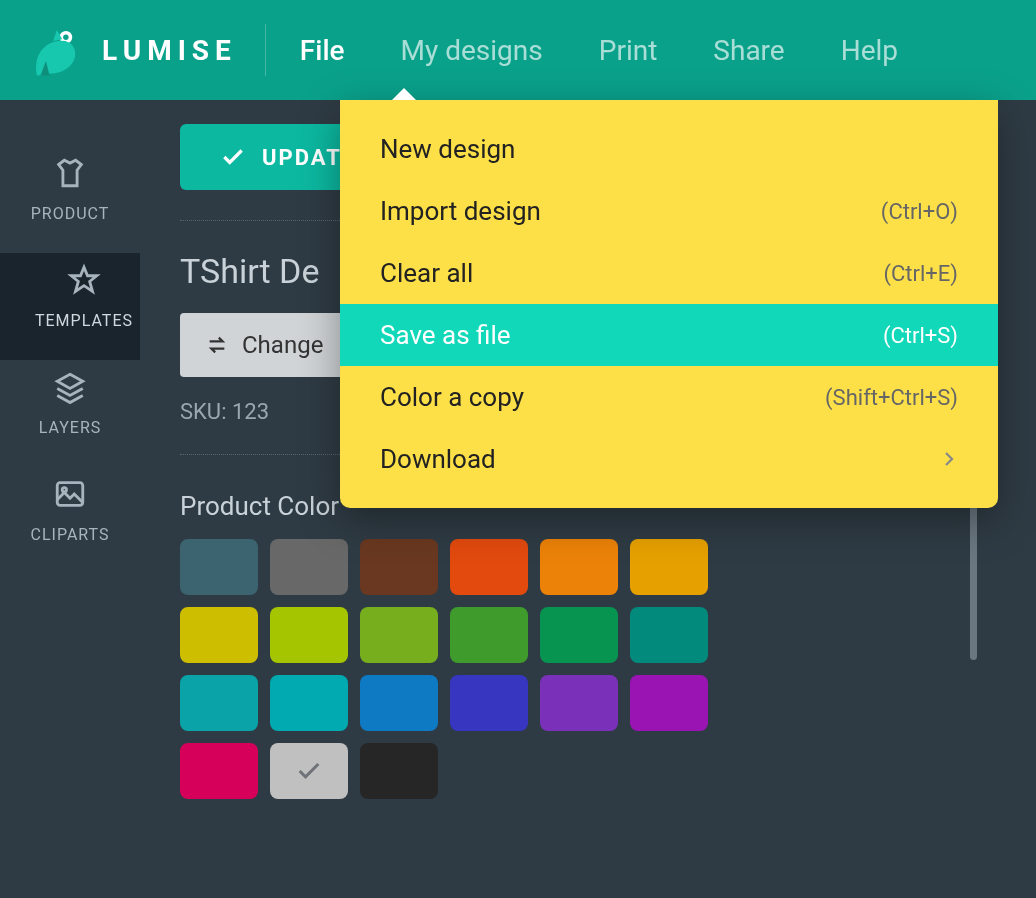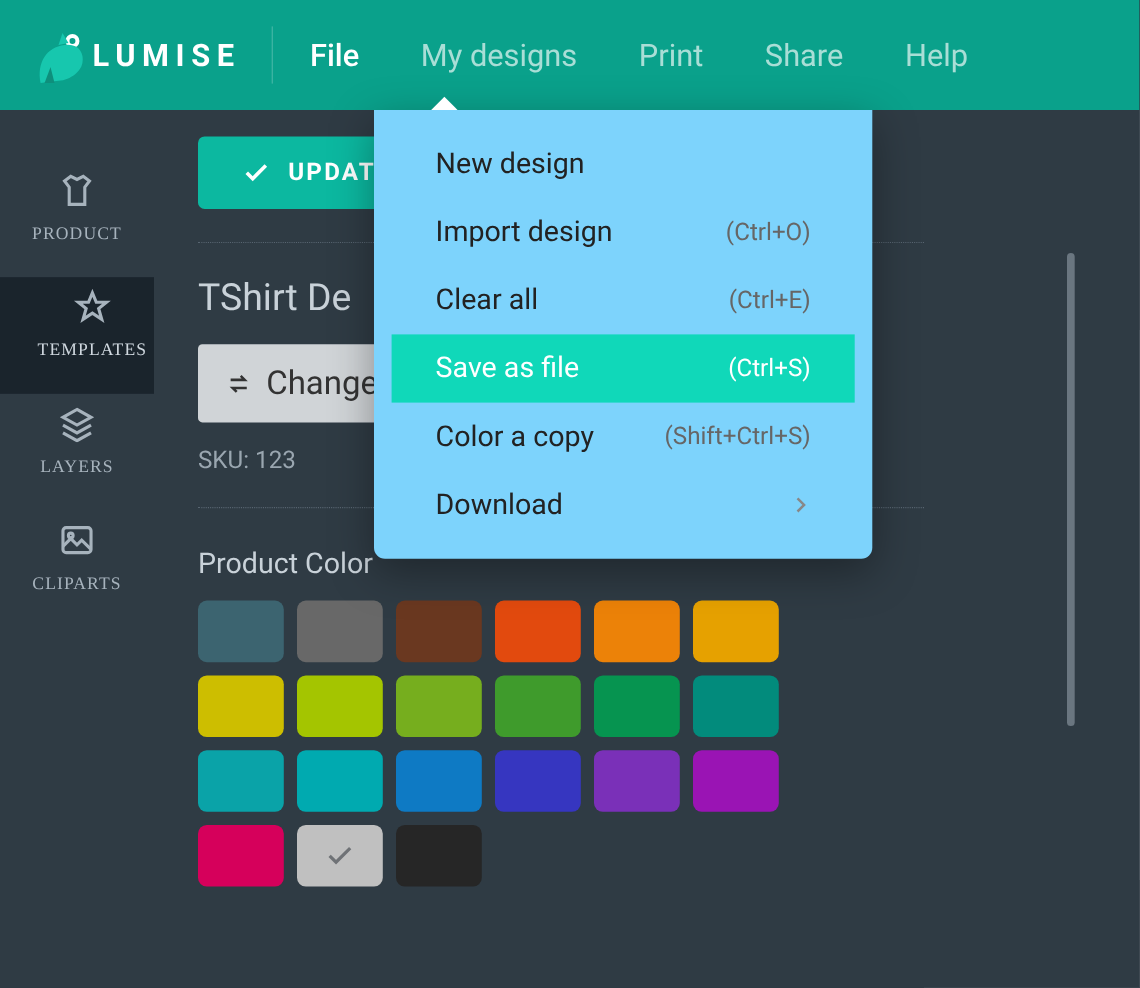--- a/index.html
+++ b/index.html
@@ -1,63 +1,63 @@
 <!DOCTYPE html>
 <html><head>
 <meta charset="utf-8">
 <style>
   * { box-sizing: border-box; margin: 0; padding: 0; }
   html, body { width: 1036px; height: 898px; overflow: hidden; font-family: -apple-system, BlinkMacSystemFont, "Segoe UI", Roboto, sans-serif; }
   body { background:#2f3b44; }
 
   
   .topbar { height: 100px; background:#0aa18b; display:flex; align-items:center; padding:0 24px 0 26px; color:#fff; }
-  .logo-wrap { display:flex; align-items:center; gap:0; }
+  .logo-wrap { display:flex; align-items:center; gap:18px; }
   .logo-svg { width:58px; height:58px; }
   .brand { font-size:28px; letter-spacing:6px; font-weight:700; color:#fff; }
   .top-div { width:1px; height:52px; background:rgba(255,255,255,.25); margin:0 34px 0 28px; }
   .menu { display:flex; gap:56px; font-size:28px;text-align:center; }
   .menu-item { cursor:pointer; opacity:.65; }
   .menu-item.active { opacity:1; font-weight:500; }
 
   
   .workspace { position:absolute; top:100px; left:0; right:0; bottom:0; display:flex; }
 
   
   .sidebar { width:140px; background:#2f3b44; display:flex; flex-direction:column; align-items:center; padding-top:46px; }
-  .tool { width:100%; display:flex; flex-direction:column; align-items:center; gap:14px; color:#a7b3bd; padding:10px 0 30px; cursor:pointer;font-family:Liberation Serif, serif; }
+  .tool { width:100%; display:flex; flex-direction:column; align-items:center; gap:14px; color:#a7b3bd; padding:10px 0 30px; cursor:pointer; }
   .tool.active { background:#1a242c; color:#d0d8df;padding-left:28px; }
   .tool-icon { width:34px; height:34px; stroke:#a7b3bd; fill:none; stroke-width:2; }
   .tool-label { font-size:16px; letter-spacing:1px; }
 
   
   .panel { flex:1; background:#2f3b44; padding:24px 0 0 40px; position:relative; }
   .update-btn { background:#0cb8a0; color:#fff; font-size:22px; letter-spacing:2px; font-weight:700; padding:20px 40px; border-radius:6px; display:inline-flex; align-items:center; gap:16px; cursor:pointer; }
   .update-btn svg { width:26px; height:26px; stroke:#fff; fill:none; stroke-width:3; }
 
   .panel-sep { border-top:1px dotted #586571; margin:30px 0 30px 0; width:660px; }
 
   .prod-title { font-size:34px; color:#c9d2d9; }
-  .change-btn { margin-top:22px; background:#d0d4d7; color:#333; font-size:30px; padding:18px 26px; border-radius:4px; display:inline-flex; align-items:center; gap:14px; cursor:pointer; }
+  .change-btn { margin-top:22px; background:#d0d4d7; color:#333; font-size:24px; padding:18px 26px; border-radius:4px; display:inline-flex; align-items:center; gap:14px; cursor:pointer; }
   .change-btn svg { width:22px; height:22px; stroke:#333; fill:none; stroke-width:2.5; }
   .sku { margin-top:22px; font-size:22px; color:#9aa6b0; }
 
   .section-title { margin-top:36px; font-size:26px; color:#c9d2d9; }
   .swatches { margin-top:18px; display:flex; flex-wrap:wrap; gap:12px; width:560px; }
   .swatch { width:78px; height:56px; border-radius:8px; cursor:pointer; display:flex; align-items:center; justify-content:center; }
   .swatch.sel svg { width:28px; height:28px; stroke:#6f7276; fill:none; stroke-width:2.5; }
 
   
   .canvas-area { position:absolute; top:100px; left:840px; right:0; bottom:0; background:#f0f0f0; opacity:.35; }
   .top-icons { position:absolute; top:118px; right:20px; display:flex; gap:36px; }
   .top-icons svg { width:30px; height:30px; fill:none; stroke:#2a2a2a; stroke-width:2; }
   .shirt-hint { position:absolute; top:200px; right:-60px; width:260px; height:500px; background:#e9e9e9; border-radius:30px 0 0 30px; }
 
   
-  .dropdown { position:absolute; top:100px; left:340px; width:453px; background:#7dd3fc; border-radius:0 0 10px 10px; box-shadow:0 12px 40px rgba(0,0,0,.35); padding:18px 16px; }
+  .dropdown { position:absolute; top:100px; left:340px; width:658px; background:#fde047; border-radius:0 0 10px 10px; box-shadow:0 12px 40px rgba(0,0,0,.35); padding:18px 0; }
   .dropdown::before { content:""; position:absolute; top:-12px; left:52px; border:12px solid transparent; border-bottom-color:#fff; border-top:none; }
   .dd-item { display:flex; align-items:center; justify-content:space-between; padding:16px 40px; font-size:26px; color:#222; cursor:pointer; }
   .dd-item.hover { background:#10d8b9; color:#fff; }
   .dd-item .short { font-size:22px; color:#666; }
   .dd-item.hover .short { color:#fff; }
   .dd-item svg { width:18px; height:18px; stroke:#888; fill:none; stroke-width:3; }
 
   .panel-scroll { position:absolute; top:130px; left:830px; width:7px; height:430px; background:#6a7680; border-radius:4px; }
 </style>
 </head>

